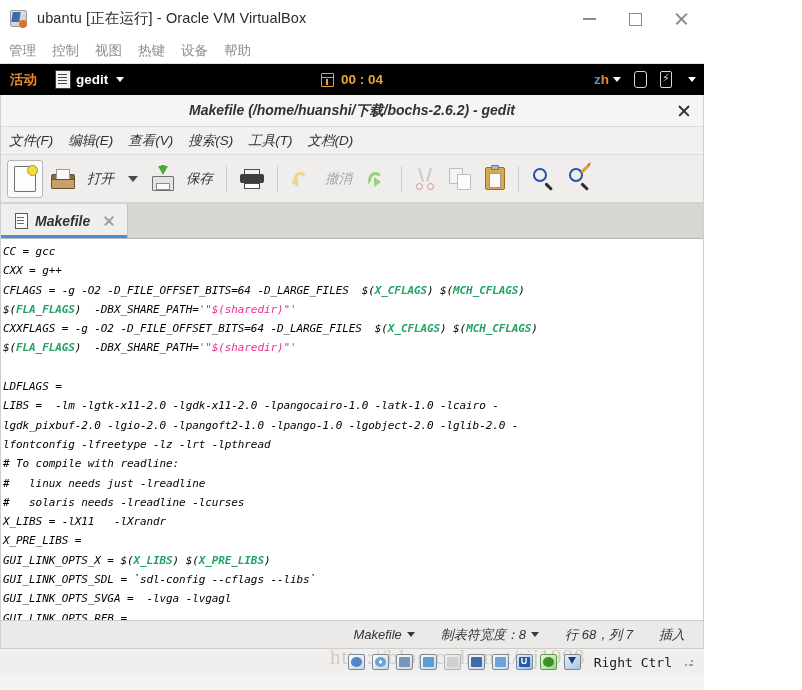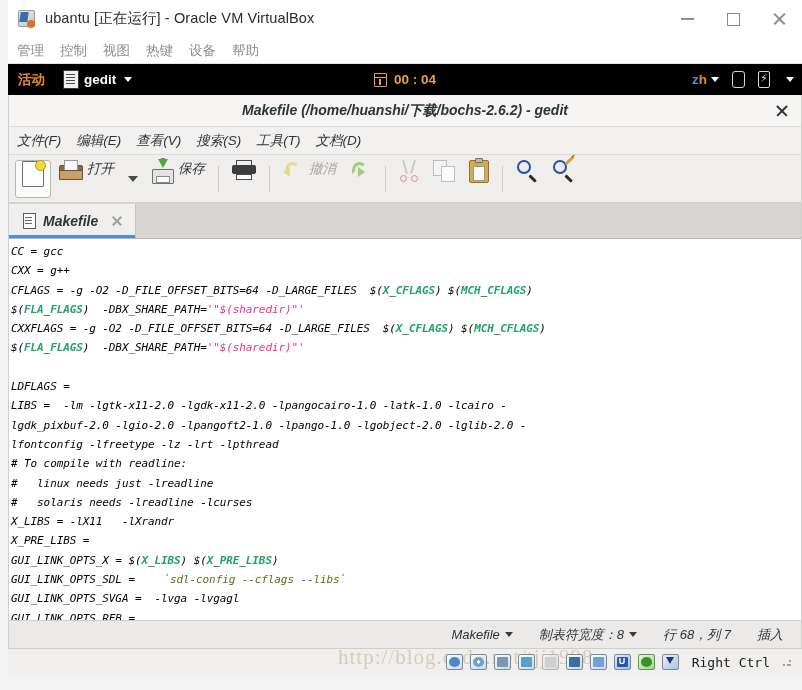--- a/index.html
+++ b/index.html
@@ -2,21 +2,21 @@
 <html><head>
 <meta charset="utf-8">
 <style>
   * { box-sizing: border-box; margin: 0; padding: 0; }
   html, body {
     width: 802px; height: 690px;
     font-family: "Liberation Sans", "DejaVu Sans", sans-serif;
     background: #ffffff;
     overflow: hidden;
   }
-  #app { position: relative; width: 802px; height: 690px; background: #f3f3f3; padding-left: 8px; }
+  #app { position: relative; width: 704px; height: 690px; background: #f3f3f3; }
 
   
   .vbox-titlebar {
     height: 38px; background: #ffffff;
     border-bottom: 1px solid #ffffff;
     display: flex; align-items: center;
     position: relative;
   }
   .vbox-icon {
     width: 20px; height: 20px; margin-left: 9px; margin-right: 8px;
@@ -151,21 +151,21 @@
   .gedit-menubar .mi {
     font-size: 13.5px; color: #2e3436; margin-right: 15px; white-space: nowrap;
   }
 
   .gedit-toolbar {
     height: 48px; background: #efeeed;
     border-bottom: 1px solid #d2d0ce;
     display: flex; align-items: center; padding: 0 6px; gap: 2px;
   }
   .tb-btn {
-    height: 38px; display: flex; gap: 4px;
+    height: 38px; display: flex; align-items: center; gap: 12px;
     padding: 0 6px; border-radius: 3px; white-space: nowrap;
   }
   .tb-btn.boxed { border: 1px solid #b8b6b4; background: #fbfbfa; }
   .tb-lbl { font-size: 13.5px; color: #2e3436; }
   .tb-lbl.dim { color: #a8a6a4; }
   .tb-sep { width: 1px; height: 26px; background: #cfcdcb; margin: 0 5px; }
   .tb-caret {
     width: 0; height: 0; border-left: 5px solid transparent; border-right: 5px solid transparent;
     border-top: 6px solid #4a4a4a; margin: 0 6px;
   }
@@ -322,21 +322,21 @@
     background: #ffffff; overflow: hidden; position: relative;
     padding: 3px 0 0 2px;
   }
   .code {
     font-family: "DejaVu Sans Mono", "Liberation Mono", monospace;
     font-size: 11px; line-height: 19.3px; color: #000000;
     white-space: pre; letter-spacing: -0.1px;
   }
   .code .var { color: #21a366; font-weight: bold; }
   .code .str { color: #ec2e8f; }
-  .code .bt  { color: #4d7c0f; margin-left: 22px; }
+  .code .bt  { color: #000000; }
   .code .cmt { color: #000000; }
 
   
   .statusbar {
     height: 28px; background: #eceae8; border-top: 1px solid #d0cecb;
     display: flex; align-items: center; justify-content: flex-end;
     gap: 26px; padding-right: 18px;
     font-size: 13px; color: #2e3436;
   }
   .statusbar .sb { display: flex; align-items: center; gap: 5px; white-space: nowrap; }

